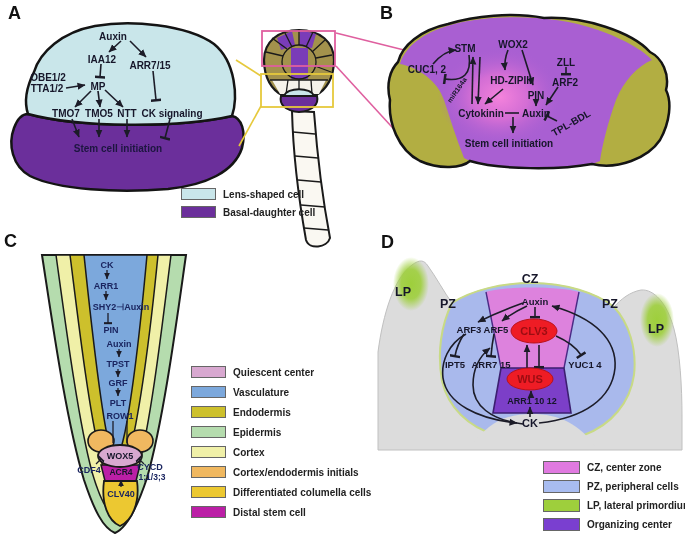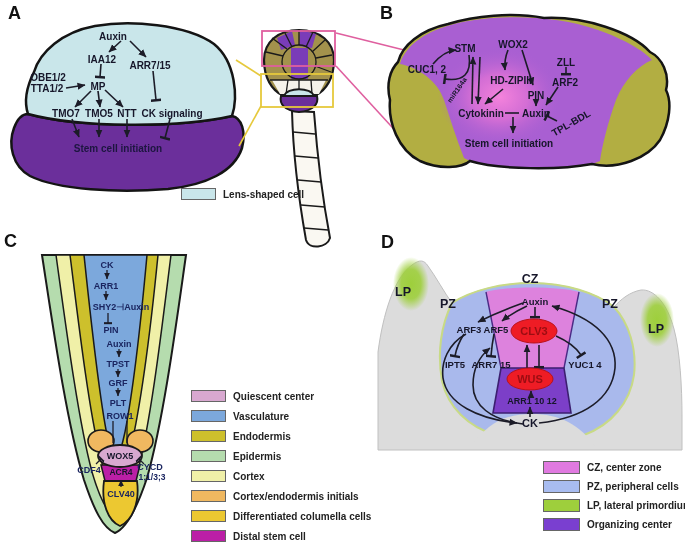--- a/index.html
+++ b/index.html
@@ -244,23 +244,27 @@
 <div class="panel-letter" style="left:8px;top:3px;">A</div>
 <div class="panel-letter" style="left:380px;top:3px;">B</div>
 <div class="panel-letter" style="left:4px;top:231px;">C</div>
 <div class="panel-letter" style="left:381px;top:232px;">D</div>
 
 <div class="legend" style="left:181px;top:188px;">
   <div class="legend-row tight">
     <span class="swatch" style="background: rgb(201, 230, 234);"></span>
     <span class="legend-label">Lens-shaped cell</span>
   </div>
+  <div class="legend-row tight">
+    <span class="swatch" style="background: rgb(107, 47, 155);"></span>
+    <span class="legend-label">Basal-daughter cell</span>
+  </div>
 </div>
 
-<div class="legend" style="left:191px;top:390px;">
+<div class="legend" style="left:191px;top:366px;">
   <div class="legend-row">
     <span class="swatch" style="background: rgb(216, 168, 208);"></span>
     <span class="legend-label">Quiescent center</span>
   </div>
   <div class="legend-row">
     <span class="swatch" style="background: rgb(124, 168, 220);"></span>
     <span class="legend-label">Vasculature</span>
   </div>
   <div class="legend-row">
     <span class="swatch" style="background: rgb(205, 192, 44);"></span>

